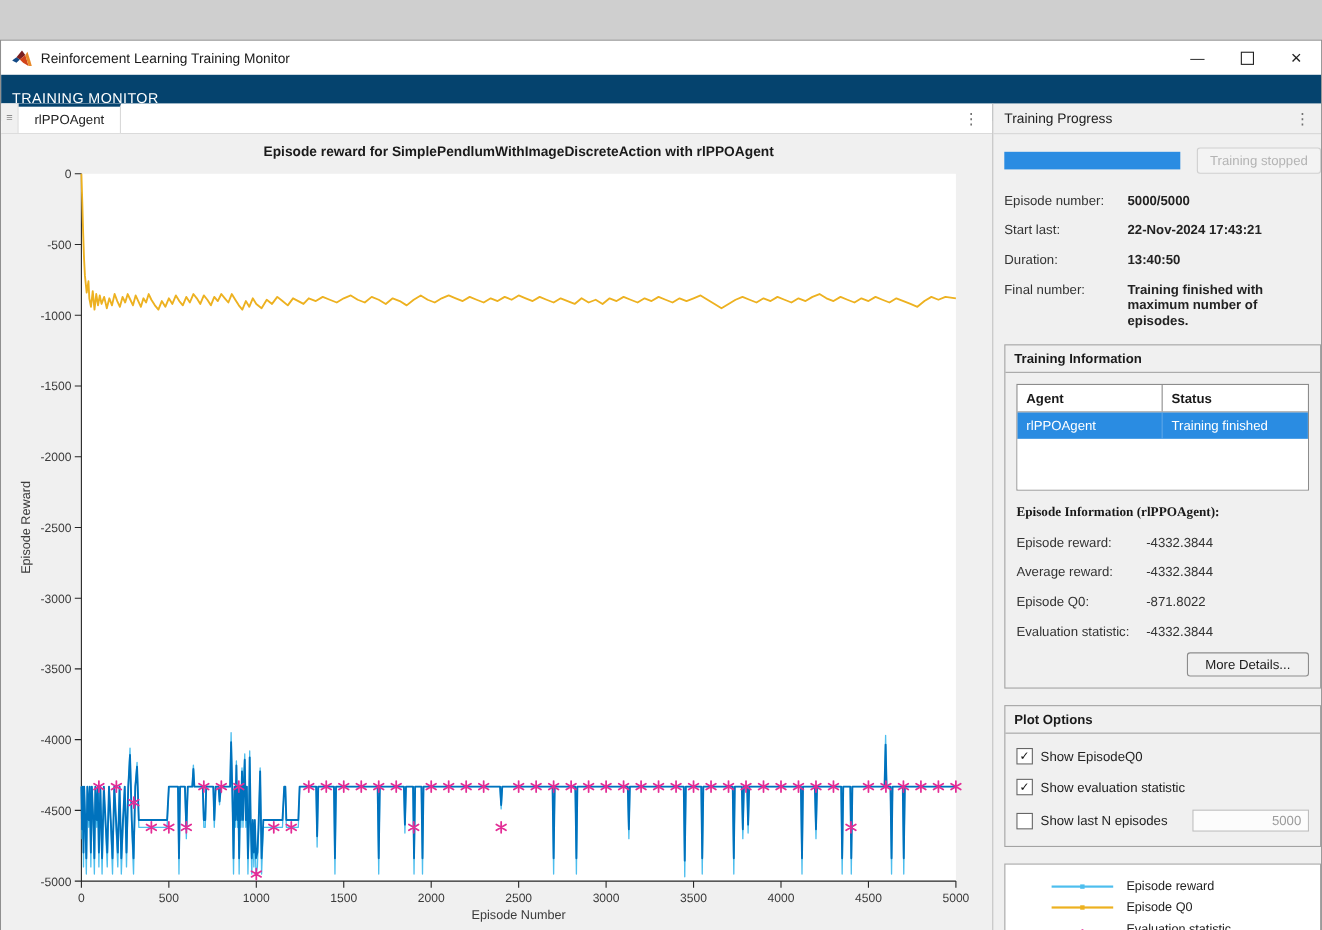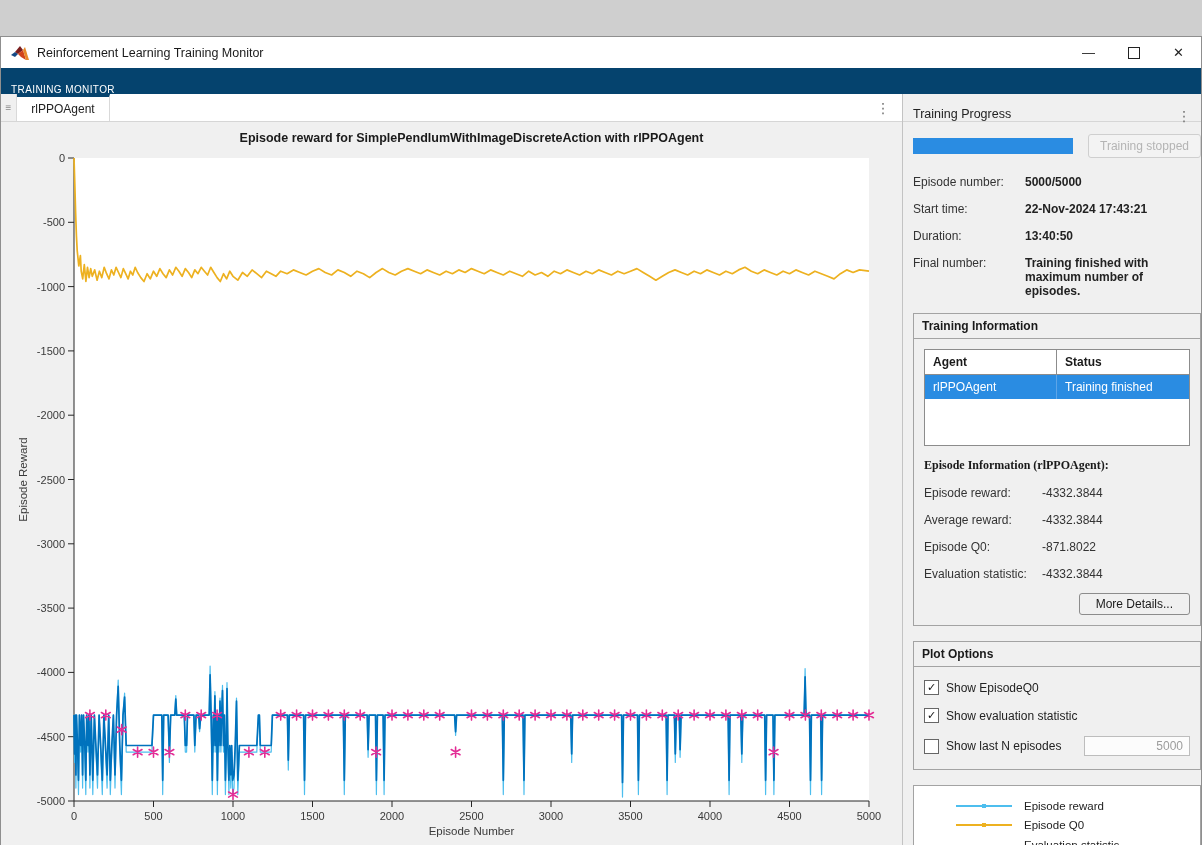--- a/index.html
+++ b/index.html
@@ -10,39 +10,39 @@
   .titlebar{position:absolute;top:0;left:0;right:0;height:31px;background:#fff;
     display:flex;align-items:center;}
   .app-icon{margin-left:10px;width:18px;height:16px;display:flex;align-items:center;}
   .win-title{margin-left:8px;font-size:12.5px;color:#1a1a1a;}
   .win-controls{margin-left:auto;display:flex;height:100%;}
   .win-btn{width:45px;height:100%;display:flex;align-items:center;justify-content:center;
     font-size:13px;color:#222;cursor:default;}
   .maxbox{width:10px;height:10px;border:1.3px solid #222;display:block;}
   
   .ribbon{position:absolute;top:31px;left:0;right:0;height:42px;background:#05436e;
-    color:#fff;font-size:10px;letter-spacing:.4px;display:flex;align-items:center;
+    color:#fff;font-size:13px;letter-spacing:.4px;display:flex;align-items:center;
     padding-left:10px;box-sizing:border-box;}
   
   .tabstrip{position:absolute;top:57px;left:0;width:901px;height:28px;background:#fff;
     border-bottom:1px solid #d6d6d6;display:flex;align-items:stretch;box-sizing:border-box;}
   .tab-overflow{width:15px;background:#f0f0f0;border-right:1px solid #d9d9d9;
     display:flex;align-items:center;justify-content:center;color:#8a8a8a;font-size:10px;}
   .doc-tab{width:93px;background:#fff;border-top:3px solid #05436e;
     border-right:1px solid #d9d9d9;display:flex;align-items:center;justify-content:center;
     font-size:12px;color:#222;box-sizing:border-box;}
   .strip-menu{margin-left:auto;margin-right:12px;align-self:center;color:#707070;
     font-size:14px;line-height:10px;}
   
   .figure-area{position:absolute;top:85px;left:0;width:901px;height:743px;background:#f0f0f0;}
   
   .right-panel{position:absolute;top:57px;left:901px;right:0;bottom:17px;
     border-left:1px solid #c3c3c3;background:#f0f0f0;display:flex;flex-direction:column;
     box-sizing:border-box;}
-  .rp-header{height:28px;border-bottom:1px solid #d6d6d6;display:flex;align-items:flex-end;
+  .rp-header{height:28px;border-bottom:1px solid #d6d6d6;display:flex;align-items:center;
     padding:0 10px;flex:0 0 28px;box-sizing:border-box;}
   .rp-title{font-size:12.5px;color:#222;}
   .rp-menu{margin-left:auto;color:#707070;font-size:14px;line-height:10px;}
   .rp-body{padding:12px 0 0 10px;flex:1;overflow:hidden;}
   .progress-row{display:flex;align-items:center;}
   .progress-track{width:160px;height:16px;background:#e4e4e4;}
   .progress-fill{height:100%;background:#2a8ce2;}
   .stop-btn{margin-left:auto;padding:4px 11px;font-size:12px;color:#b4b4b4;
     border:1px solid #cfcfcf;border-radius:3px;background:#f3f3f3;}
   .fields{margin-top:17px;display:grid;grid-template-columns:112px 1fr;row-gap:13px;
@@ -236,21 +236,21 @@
       <div class="progress-row">
         <div class="progress-track">
           <div class="progress-fill" id="progress-fill" style="width: 100%;"></div>
         </div>
         <button class="stop-btn" disabled="">Training stopped</button>
       </div>
 
       <div class="fields">
         <span>Episode number:</span>
         <span class="val">5000/5000</span>
-        <span>Start time:</span>
+        <span>Start last:</span>
         <span class="val">22-Nov-2024 17:43:21</span>
         <span>Duration:</span>
         <span class="val">13:40:50</span>
         <span>Final number:</span>
         <span class="val" style="max-width:165px;">Training finished with maximum number of episodes.</span>
       </div>
 
       <div class="group">
         <div class="group-title">Training Information</div>
         <div class="agent-table">

